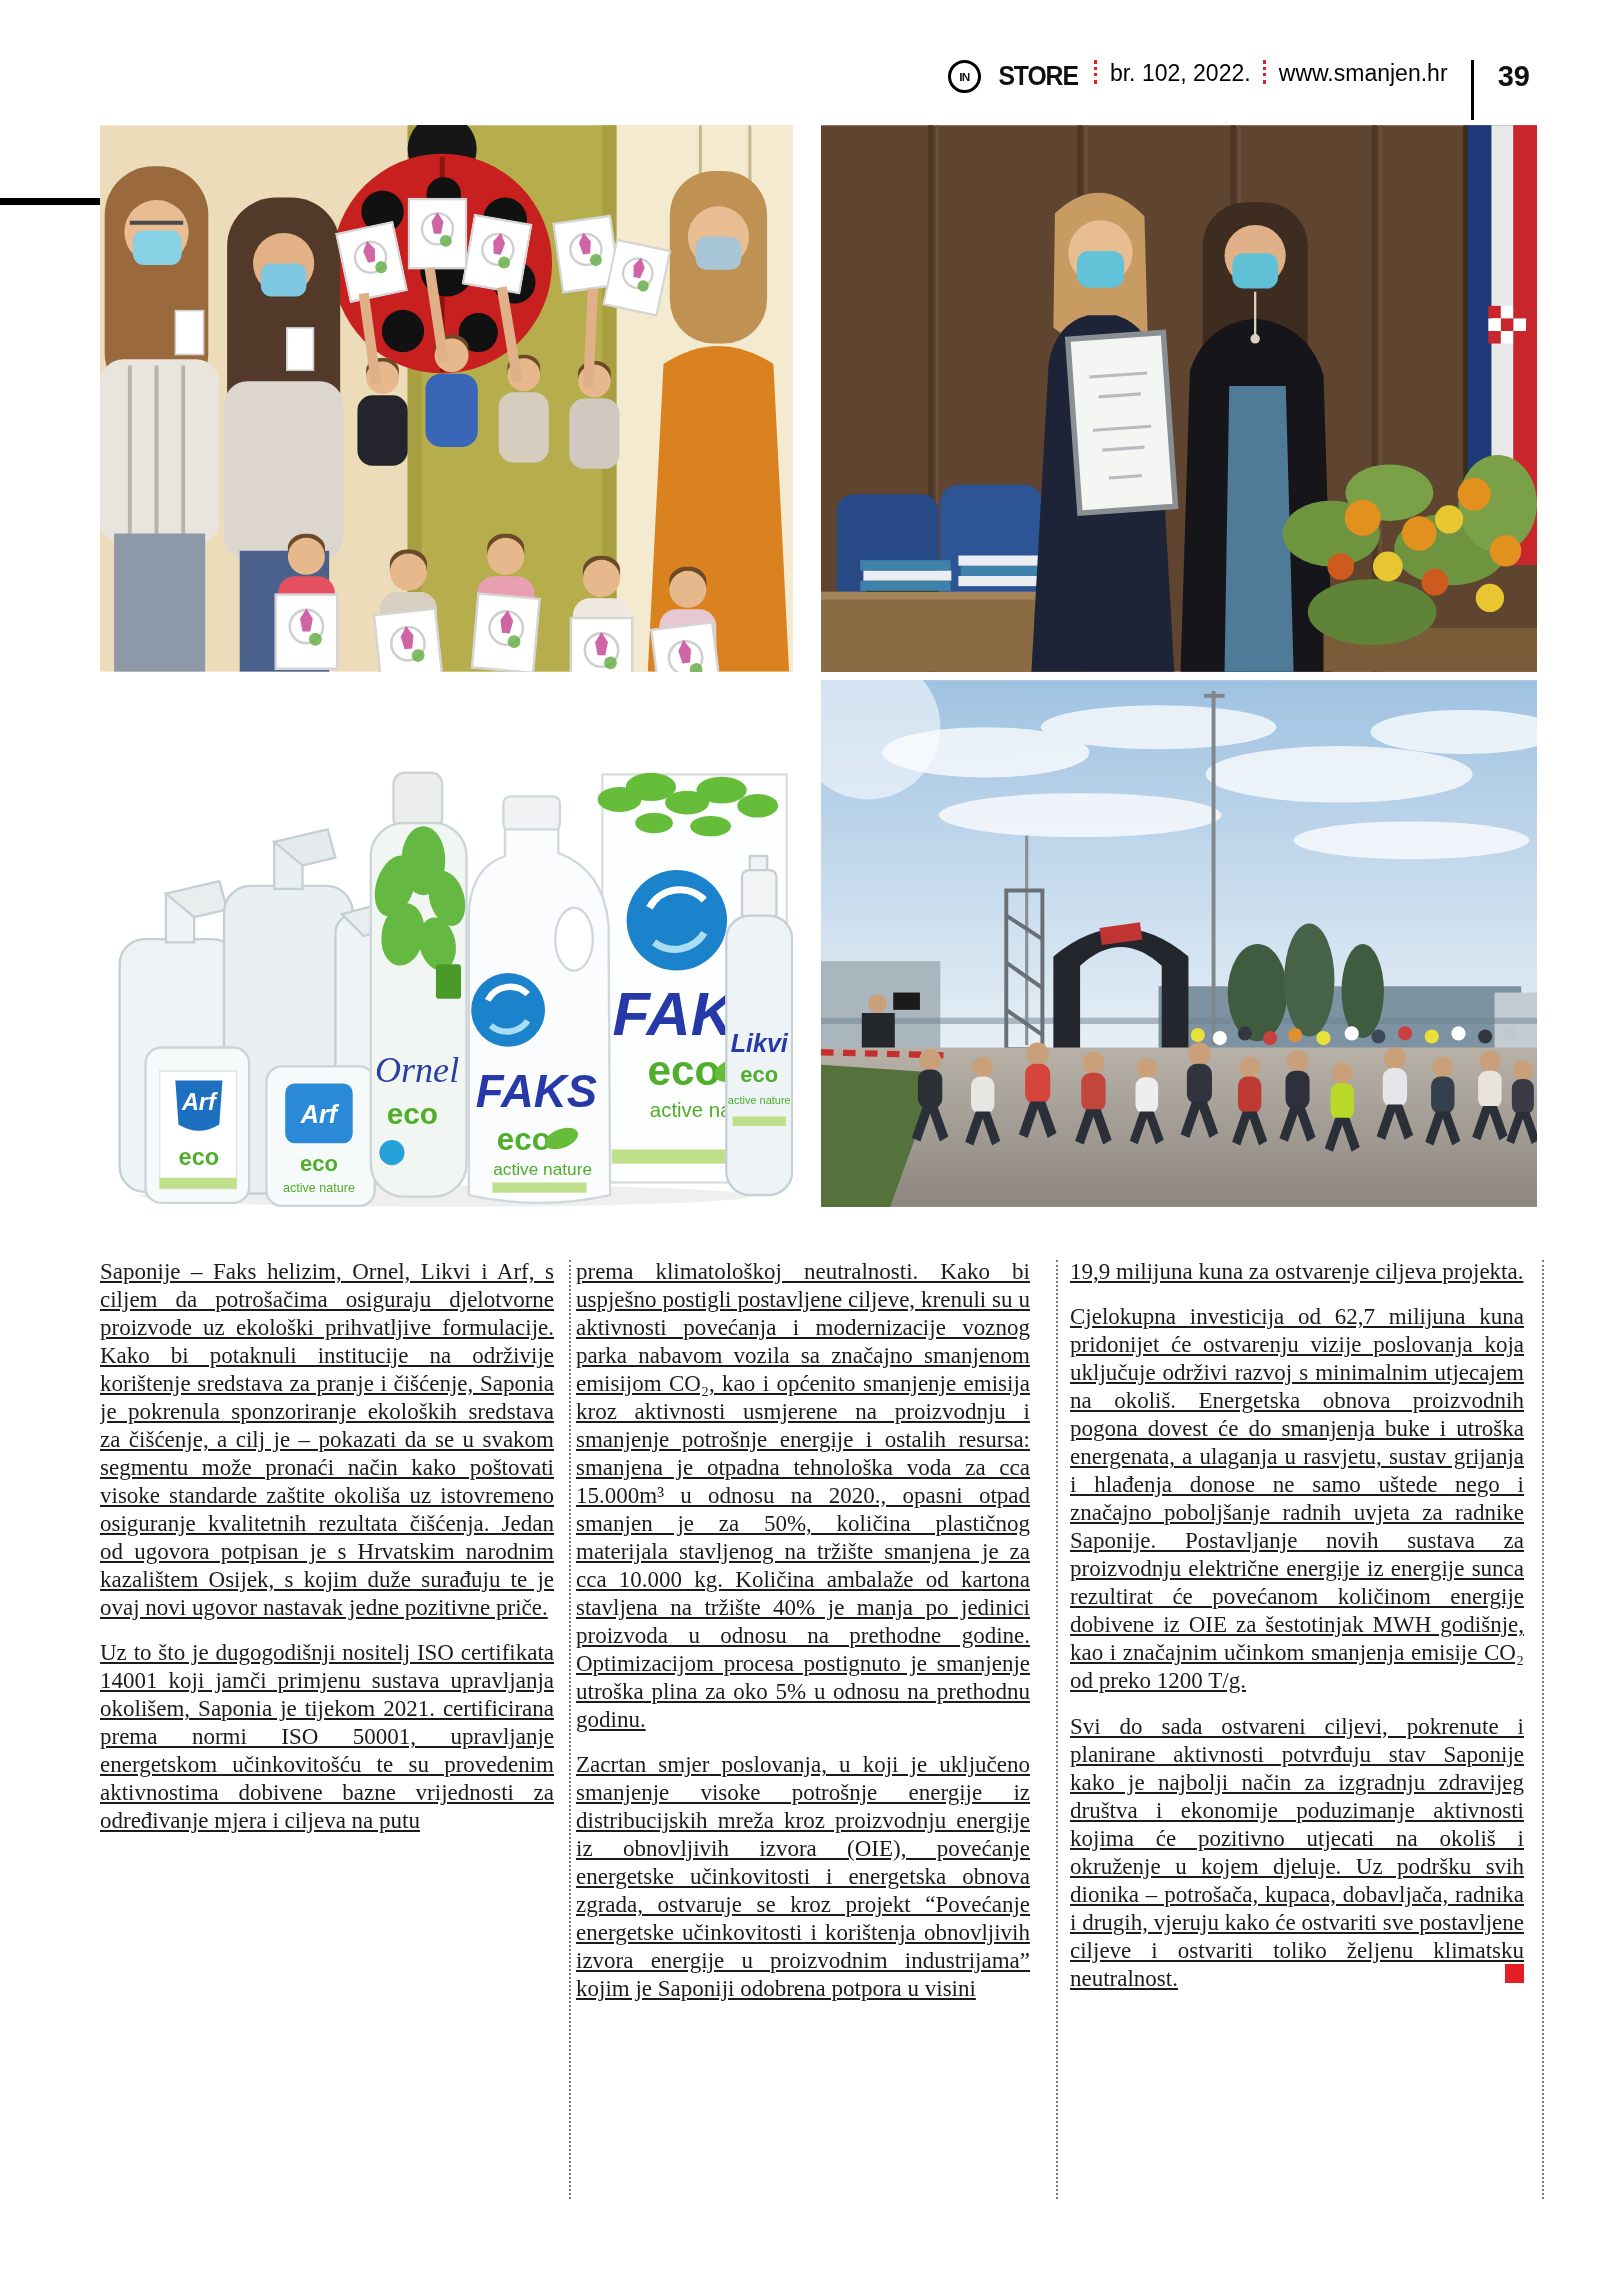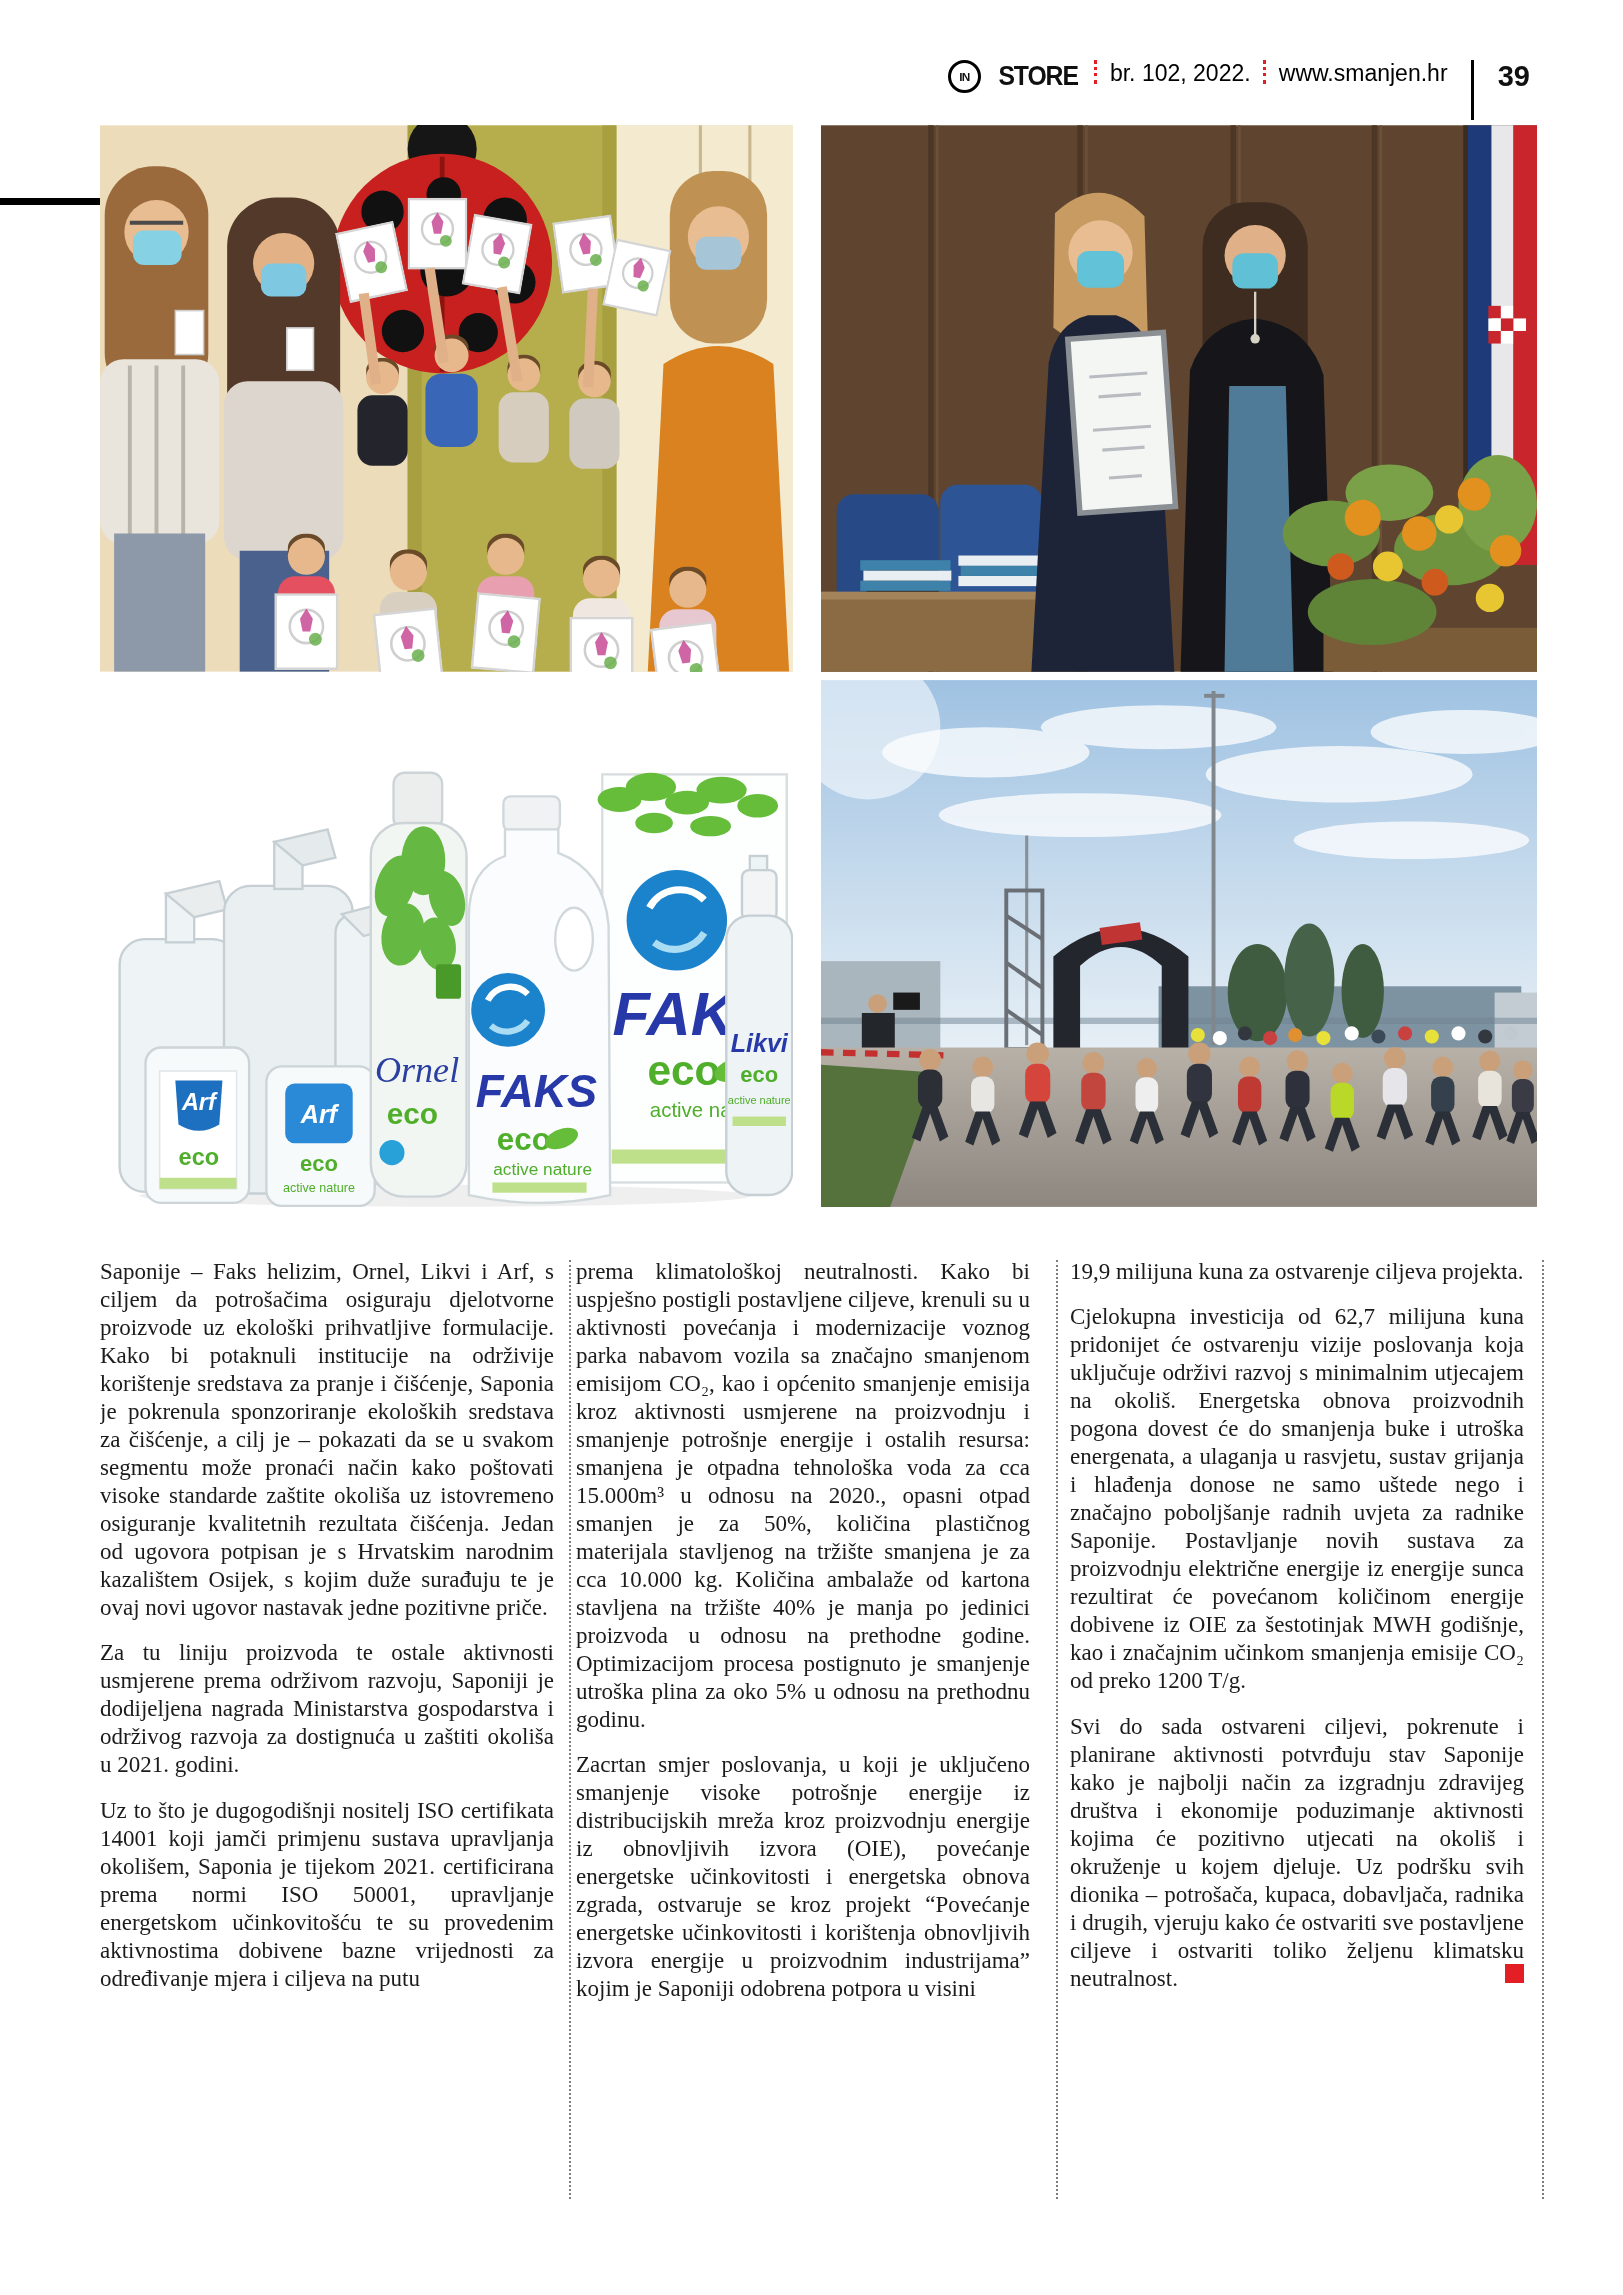--- a/index.html
+++ b/index.html
@@ -18,21 +18,21 @@
   .black-tab{position:absolute;left:0;top:198px;width:100px;height:7px;background:#000;}
   
   .photo{position:absolute;overflow:hidden;background:#fff;}
   #photo-kindergarten{left:100px;top:125px;width:693px;height:547px;}
   #photo-award{left:821px;top:125px;width:716px;height:547px;}
   #photo-products{left:100px;top:680px;width:693px;height:527px;}
   #photo-race{left:821px;top:680px;width:716px;height:527px;}
   .photo svg{display:block;width:100%;height:100%;}
   
   .col{position:absolute;top:1258px;width:454px;height:957px;font-size:23px;line-height:28px;
-       text-align:justify;overflow:hidden;}
+       text-align:justify;overflow:hidden;text-decoration:underline;}
   #col1{left:100px;} #col2{left:576px;} #col3{left:1070px;}
   .col p{margin:0 0 17.3px 0;}
   .dotrule{position:absolute;top:1260px;height:939px;width:0;border-left:2.4px dotted #7d7d7d;}
   #rule1{left:569px;} #rule2{left:1056px;} #rule3{left:1542px;}
   .endmark{float:right;width:19px;height:19px;background:#e31e24;margin-top:-46px;}
   .svg-label{font-family:"Liberation Sans",sans-serif;}
 </style>
 </head>
 <body>
 
@@ -419,21 +419,20 @@
         <use href="#runner" x="700" y="466" width="62" height="140" style="color:#e6e6ea"></use>
         <use href="#runner" x="762" y="478" width="60" height="134" style="color:#34404c"></use>
         <use href="#runner" x="822" y="470" width="60" height="136" style="color:#e8e4dc"></use>
         <use href="#runner" x="866" y="482" width="56" height="128" style="color:#3b3b46"></use>
       </g>
     </svg>
   </div>
 
   <div class="col" id="col1">
     <p>Saponije – Faks helizim, Ornel, Likvi i Arf, s ciljem da potrošačima osiguraju djelotvorne proizvode uz ekološki prihvatljive formulacije. Kako bi potaknuli institucije na održivije korištenje sredstava za pranje i čišćenje, Saponia je pokrenula sponzoriranje ekoloških sredstava za čišćenje, a cilj je – pokazati da se u svakom segmentu može pronaći način kako poštovati visoke standarde zaštite okoliša uz istovremeno osiguranje kvalitetnih rezultata čišćenja. Jedan od ugovora potpisan je s Hrvatskim narodnim kazalištem Osijek, s kojim duže surađuju te je ovaj novi ugovor nastavak jedne pozitivne priče.</p>
-    <p>Za tu liniju proizvoda te ostale aktivnosti usmjerene prema održivom razvoju, Saponiji je dodijeljena nagrada Ministarstva gospodarstva i održivog razvoja za dostignuća u zaštiti okoliša u 2021. godini.</p>
     <p>Uz to što je dugogodišnji nositelj ISO certifikata 14001 koji jamči primjenu sustava upravljanja okolišem, Saponia je tijekom 2021. certificirana prema normi ISO 50001, upravljanje energetskom učinkovitošću te su provedenim aktivnostima dobivene bazne vrijednosti za određivanje mjera i ciljeva na putu</p>
   </div>
   <div class="dotrule" id="rule1"></div>
   <div class="col" id="col2">
     <p>prema klimatološkoj neutralnosti. Kako bi uspješno postigli postavljene ciljeve, krenuli su u aktivnosti povećanja i modernizacije voznog parka nabavom vozila sa značajno smanjenom emisijom CO₂, kao i općenito smanjenje emisija kroz aktivnosti usmjerene na proizvodnju i smanjenje potrošnje energije i ostalih resursa: smanjena je otpadna tehnološka voda za cca 15.000m³ u odnosu na 2020., opasni otpad smanjen je za 50%, količina plastičnog materijala stavljenog na tržište smanjena je za cca 10.000 kg. Količina ambalaže od kartona stavljena na tržište 40% je manja po jedinici proizvoda u odnosu na prethodne godine. Optimizacijom procesa postignuto je smanjenje utroška plina za oko 5% u odnosu na prethodnu godinu.</p>
     <p>Zacrtan smjer poslovanja, u koji je uključeno smanjenje visoke potrošnje energije iz distribucijskih mreža kroz proizvodnju energije iz obnovljivih izvora (OIE), povećanje energetske učinkovitosti i energetska obnova zgrada, ostvaruje se kroz projekt “Povećanje energetske učinkovitosti i korištenja obnovljivih izvora energije u proizvodnim industrijama” kojim je Saponiji odobrena potpora u visini</p>
   </div>
   <div class="dotrule" id="rule2"></div>
   <div class="col" id="col3">
     <p>19,9 milijuna kuna za ostvarenje ciljeva projekta.</p>

